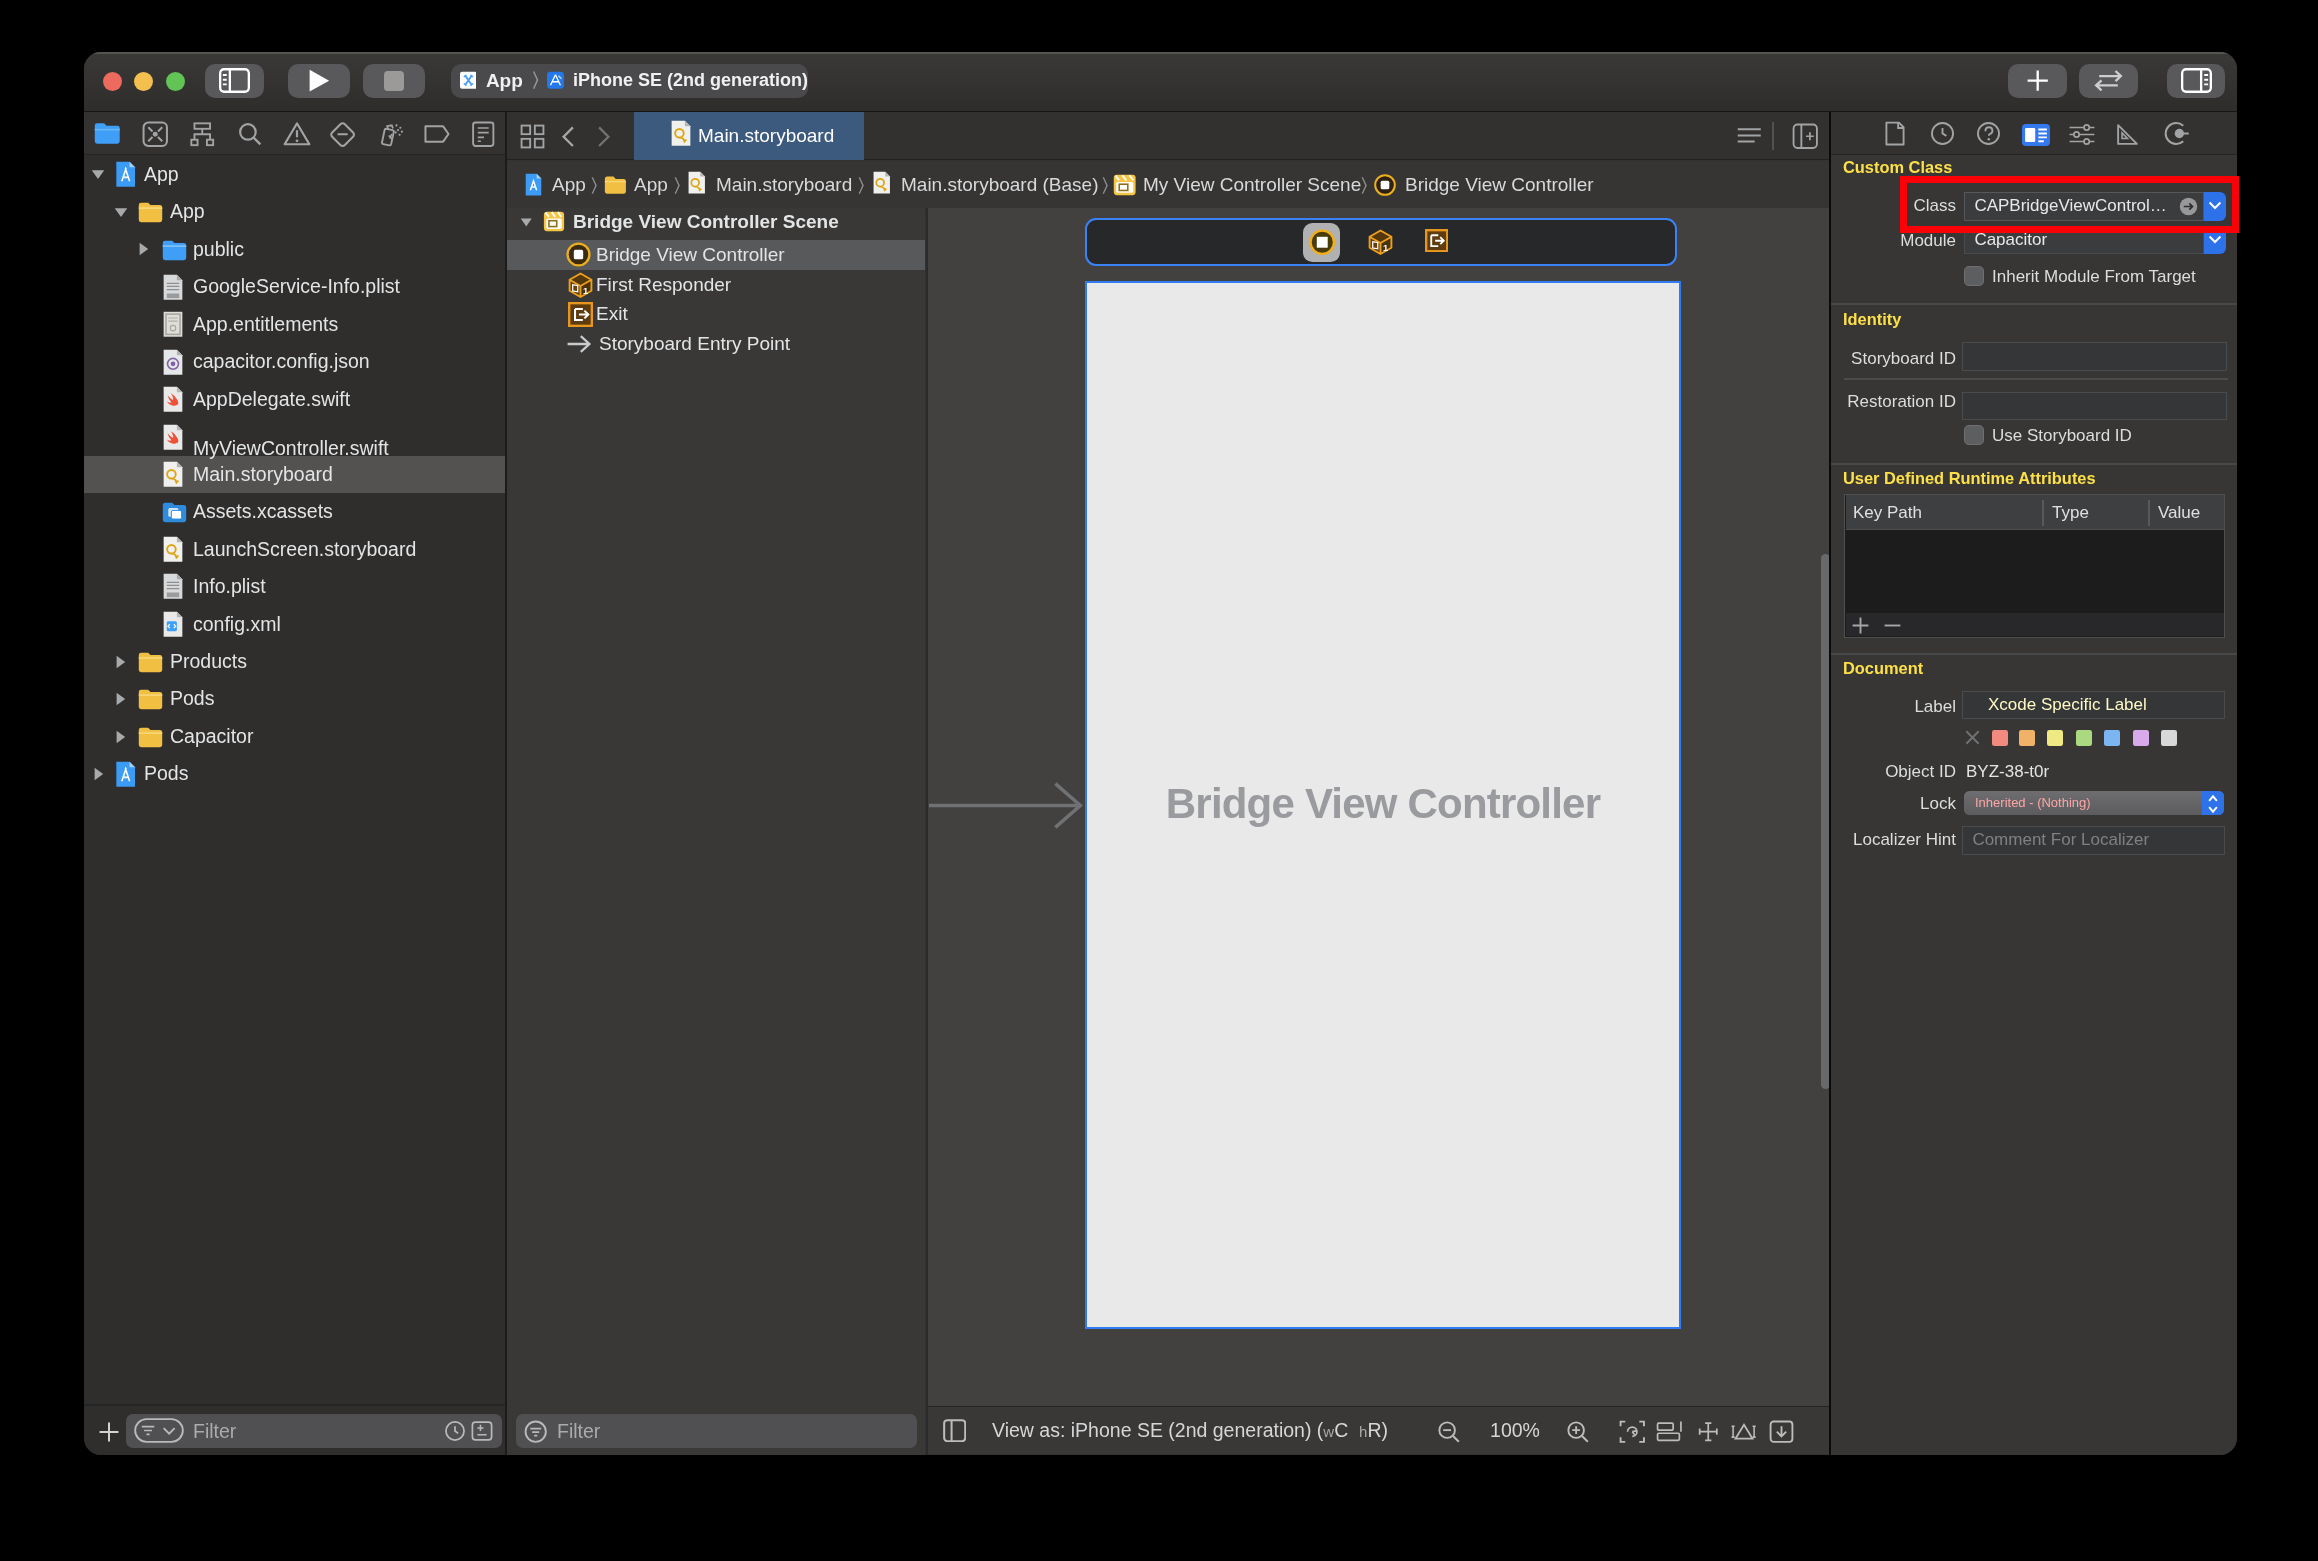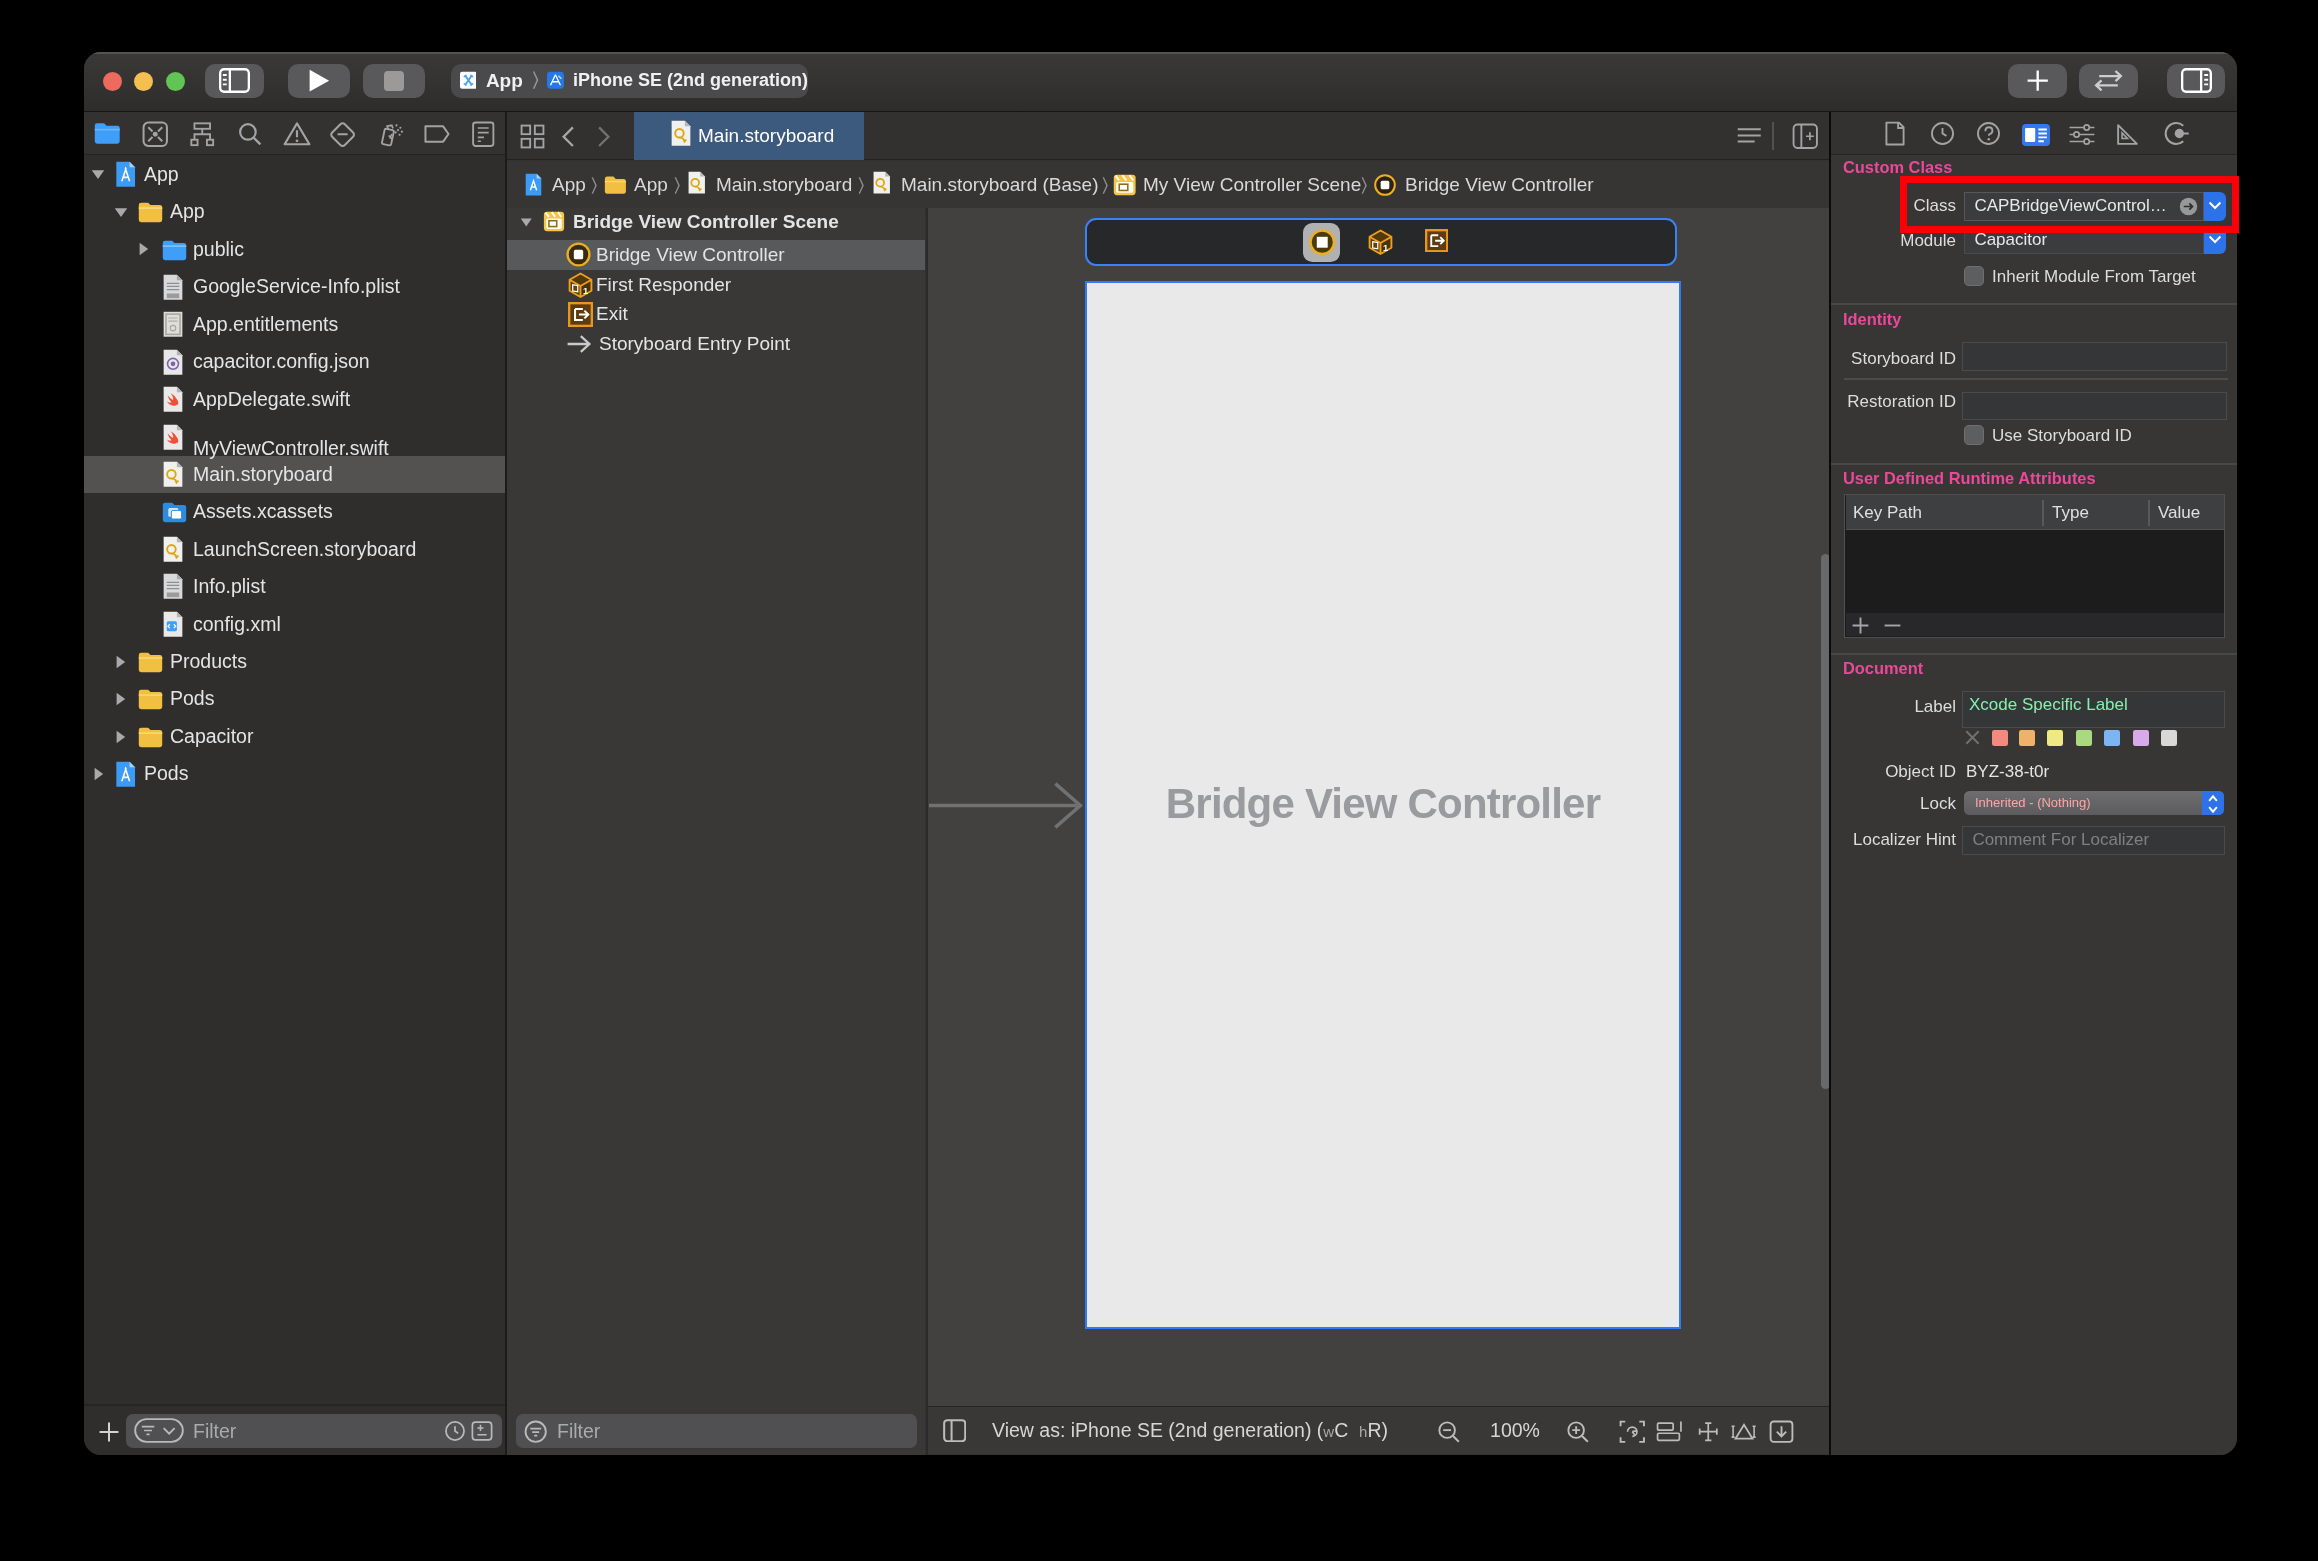--- a/index.html
+++ b/index.html
@@ -6,21 +6,21 @@
 *{box-sizing:border-box;font-family:"Liberation Sans",sans-serif;}
 .a{position:absolute;}
 #win{position:absolute;left:84px;top:52px;width:2153px;height:1403px;border-radius:17px;background:#333231;overflow:hidden;}
 .tl{border-radius:50%;width:19px;height:19px;}
 .tbtn{position:absolute;border-radius:10px;background:#59585a;display:flex;align-items:center;justify-content:center;}
 svg{display:block;}
 .ftxt{position:absolute;color:#e3e4e5;font-size:19.5px;line-height:37px;white-space:nowrap;}
 .otxt{position:absolute;color:#e3e4e5;font-size:19px;line-height:30px;white-space:nowrap;}
 .crumbtxt{color:#d8d9da;font-size:19px;white-space:nowrap;}
 .lbl{position:absolute;color:#dcdddd;font-size:17px;white-space:nowrap;text-align:right;}
-.hdr{position:absolute;color:#ec4899;font-size:16.4px;font-weight:bold;white-space:nowrap;}
+.hdr{position:absolute;color:#fde047;font-size:16.4px;font-weight:bold;white-space:nowrap;}
 .fld{position:absolute;background:#3b3c3e;border:1.6px solid #56575a;color:#e8e8e9;font-size:17px;white-space:nowrap;}
 .icn{position:absolute;}
 </style>
 </head>
 <body>
 <div id="win">
 
 <div class="a" style="left:0;top:0;width:2153px;height:60px;background:linear-gradient(#3a3938,#2e2d2c);border-bottom:1.6px solid #161617;"></div>
 <div class="a" style="left:0;top:0;width:2153px;height:1.6px;background:#545453;border-radius:17px 17px 0 0;"></div>
 <div class="a tl" style="left:19px;top:19.5px;background:#ec6a5e;"></div>
@@ -707,21 +707,21 @@
       </svg>
     </div>
 <div class="icn" style="left:1799px;top:564px;">
       <svg width="19" height="19" viewBox="0 0 24 24">
         <path d="M2 12 H22" stroke="#a5a6a7" stroke-width="2.4"></path>
       </svg>
     </div>
 <div class="a" style="left:1747px;top:601px;width:406px;height:1.6px;background:#47484a;"></div>
 <div class="hdr" style="left:1759px;top:607px;">Document</div>
 <div class="lbl" style="left:1716px;top:645px;width:156px;">Label</div>
-<div class="fld" style="left:1878px;top:639px;width:263px;height:37px;line-height:25px;padding-left:6px;background:#353638;border-color:#4a4b4d;color:#86efac;">Xcode Specific Label</div>
+<div class="fld" style="left:1878px;top:639px;width:263px;height:28px;line-height:25px;padding-left:25px;background:#353638;border-color:#4a4b4d;color:#fef9c3;">Xcode Specific Label</div>
 <div class="icn" style="left:1880px;top:677px;">
       <svg width="17" height="17" viewBox="0 0 22 22">
         <path d="M3 3 L19 19 M19 3 L3 19" stroke="#6f7072" stroke-width="2.6"></path>
       </svg>
     </div>
 <div class="a" style="left:1908px;top:678px;width:15.6px;height:15.6px;background:#f28a80;border-radius:2.3px;"></div>
 <div class="a" style="left:1935px;top:678px;width:15.6px;height:15.6px;background:#f0b269;border-radius:2.3px;"></div>
 <div class="a" style="left:1963px;top:678px;width:15.6px;height:15.6px;background:#efe983;border-radius:2.3px;"></div>
 <div class="a" style="left:1992px;top:678px;width:15.6px;height:15.6px;background:#abd980;border-radius:2.3px;"></div>
 <div class="a" style="left:2020px;top:678px;width:15.6px;height:15.6px;background:#7cb6f2;border-radius:2.3px;"></div>

